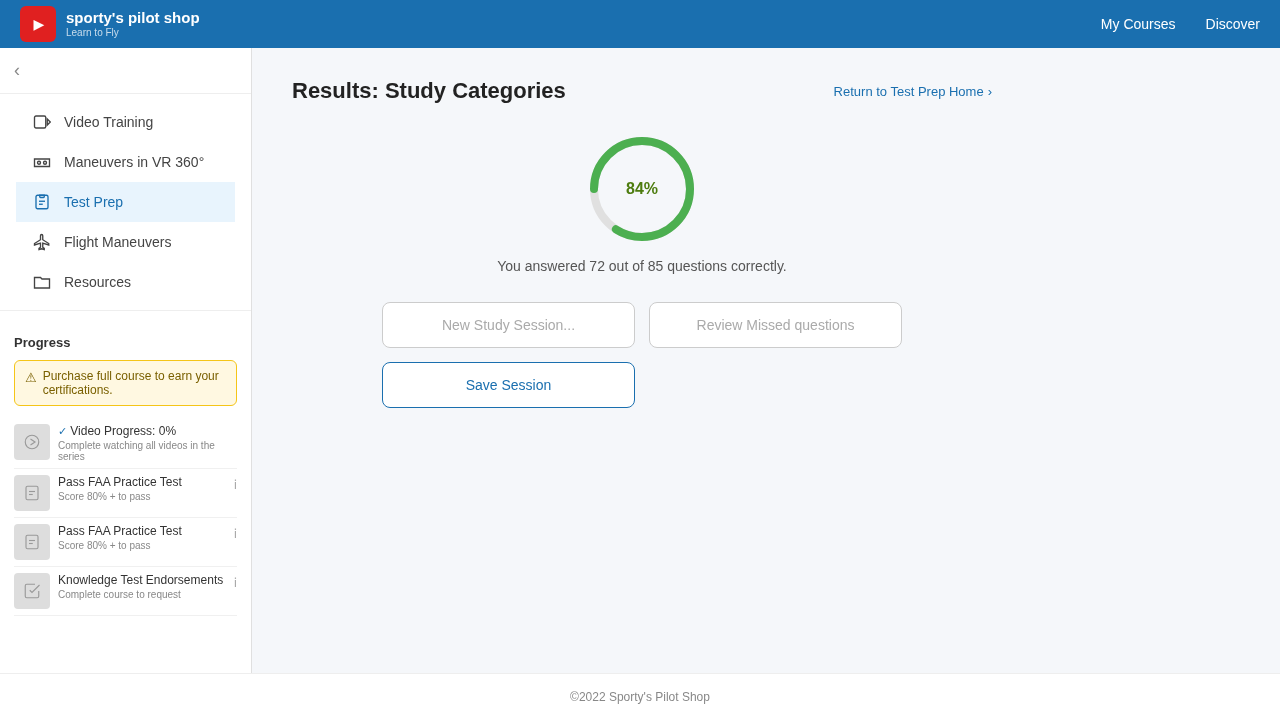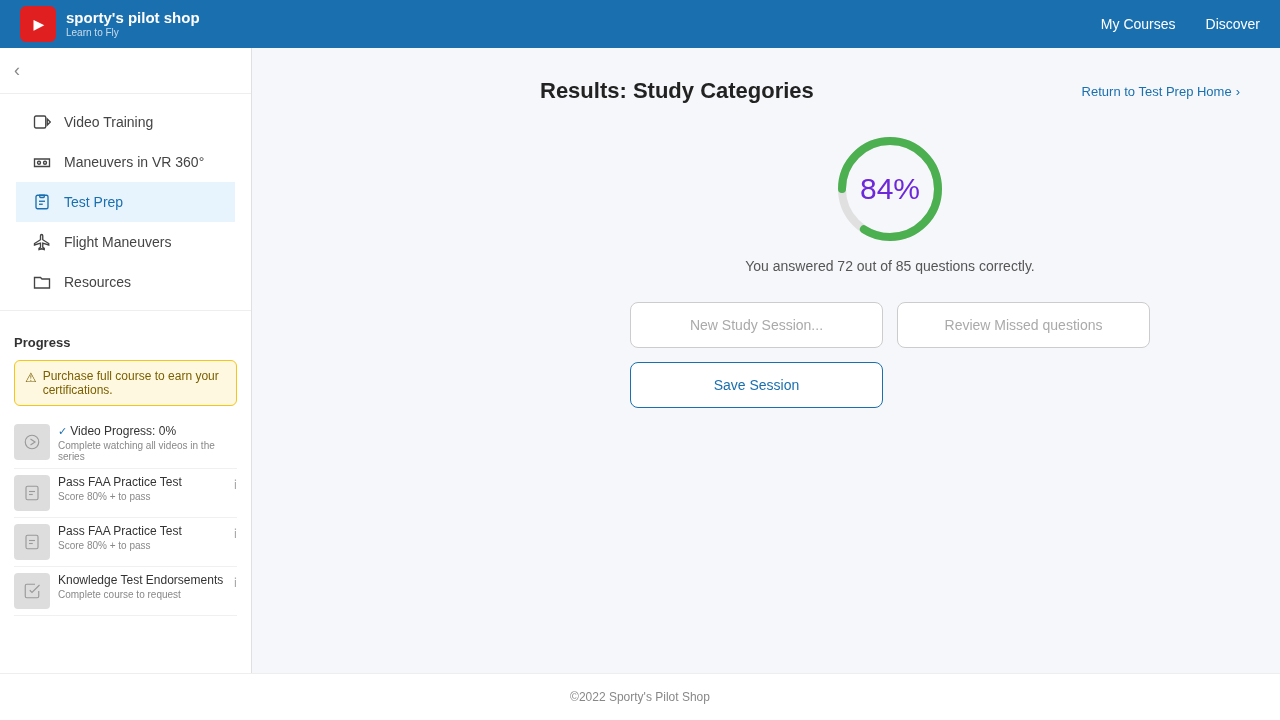--- a/index.html
+++ b/index.html
@@ -107,21 +107,21 @@
     
     .sidebar-scroll { flex: 1; overflow-y: auto; }
 
     
     .main-content {
       flex: 1;
       padding: 30px 40px;
       overflow-y: auto;
       display: flex;
       flex-direction: column;
-      align-items: flex-end;
+      align-items: flex-start;
     }
     .content-inner {
       width: 100%;
       max-width: 700px;
     }
     .content-header {
       display: flex;
       justify-content: space-between;
       align-items: center;
       margin-bottom: 30px;
@@ -151,23 +151,23 @@
       height: 110px;
       margin-bottom: 14px;
     }
     .circle-wrap svg {
       transform: rotate(-90deg);
     }
     .circle-text {
       position: absolute;
       top: 50%; left: 50%;
       transform: translate(-50%, -50%);
-      font-size: 30px;
-      font-weight: 400;
-      color: #6d28d9;
+      font-size: 16px;
+      font-weight: 700;
+      color: #4d7c0f;
     }
     .score-description { font-size: 14px; color: #555; }
 
     
     .action-grid {
       display: grid;
       grid-template-columns: 1fr 1fr;
       gap: 14px;
       width: 100%;
       max-width: 520px;

